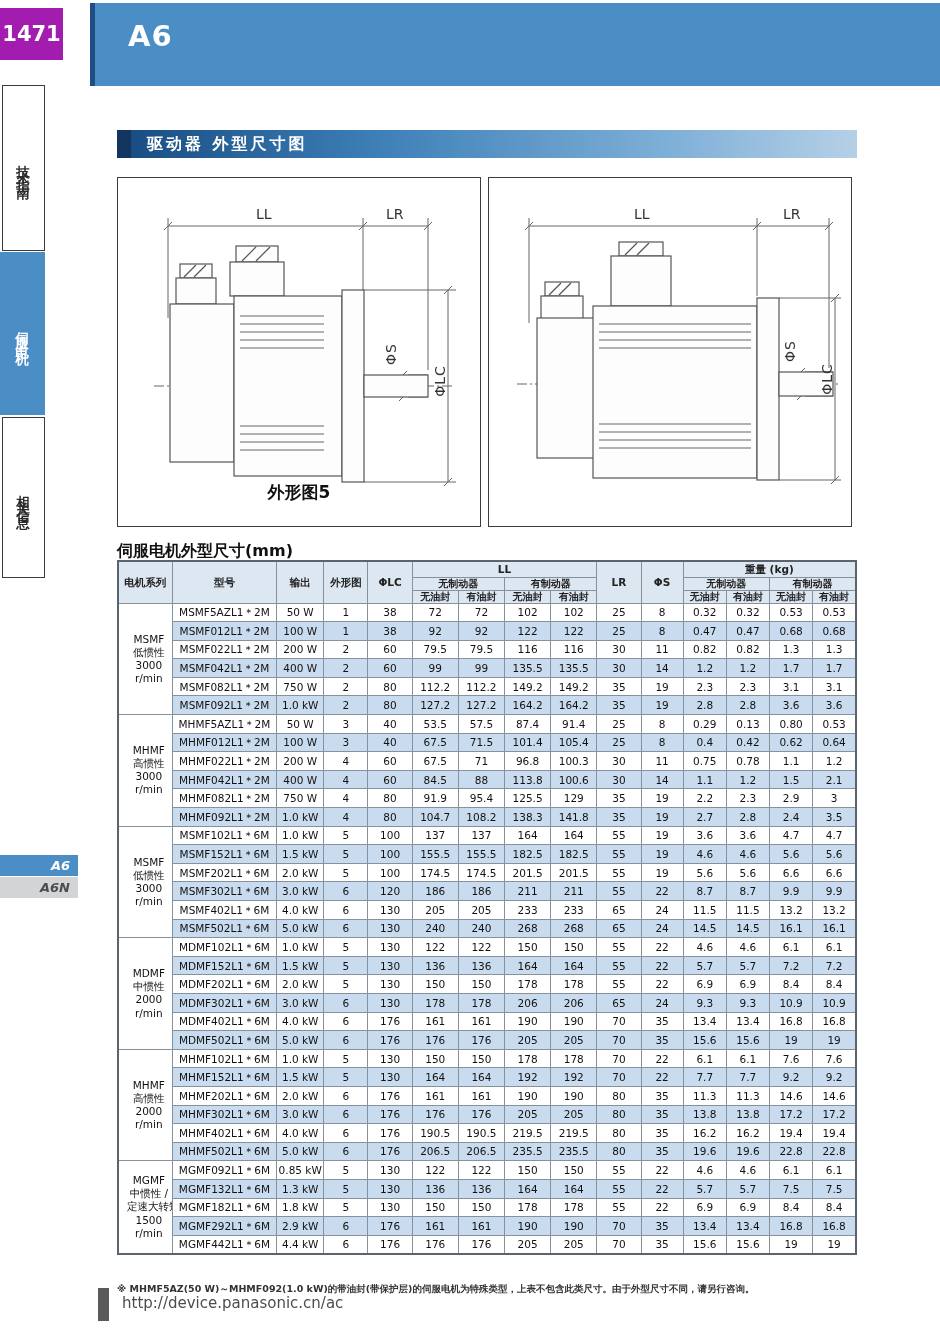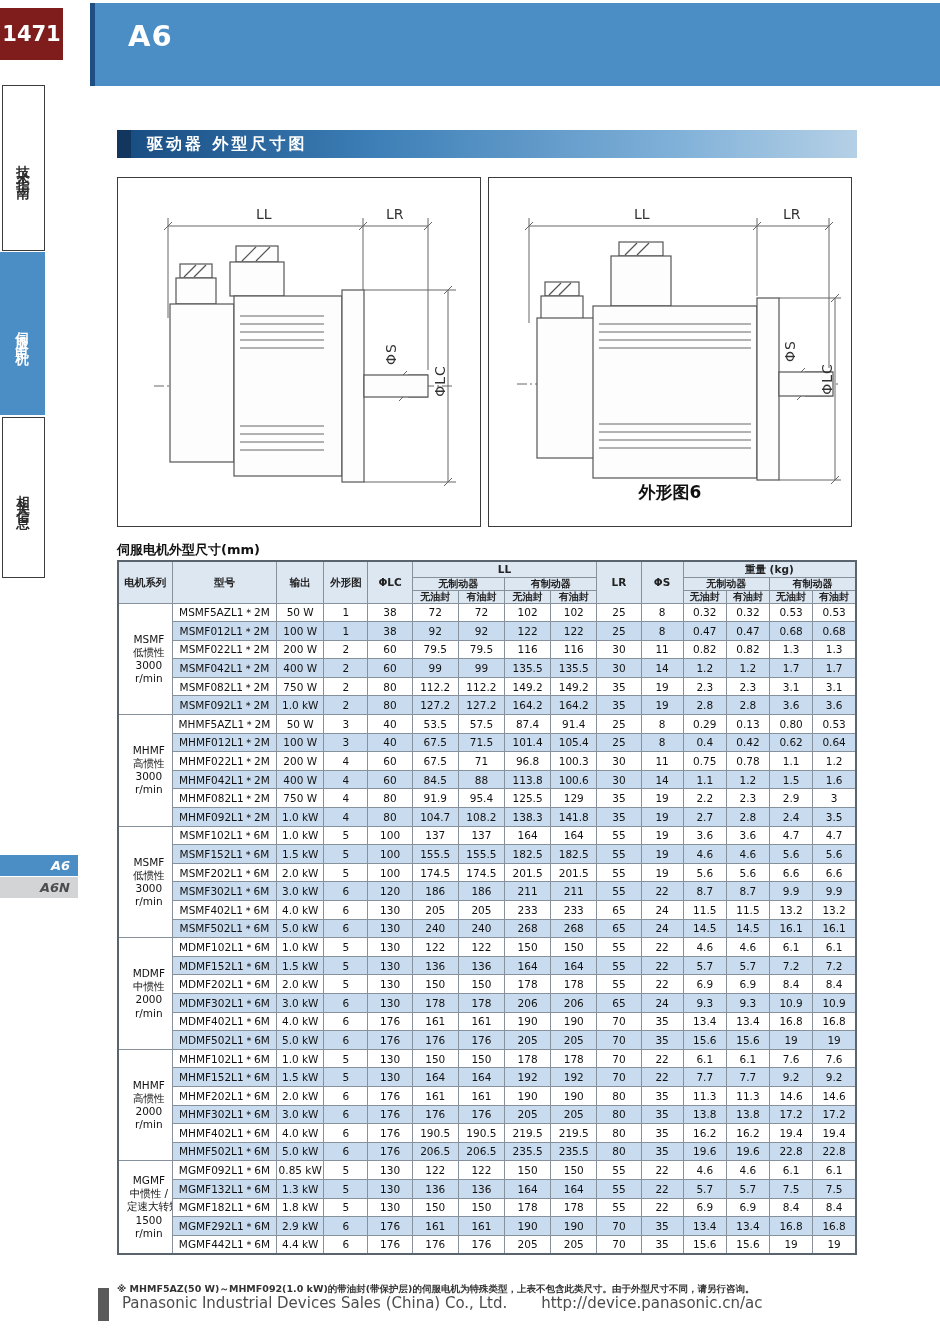--- a/index.html
+++ b/index.html
@@ -5,21 +5,21 @@
   * { margin:0; padding:0; box-sizing:border-box; }
   html,body { background:#fff; }
   body {
     width:940px; height:1329px; position:relative; overflow:hidden;
     font-family:"DejaVu Sans","Liberation Sans",sans-serif; color:#111;
   }
   .abs { position:absolute; }
 
   
   .page-num {
-    left:0; top:8px; width:63px; height:52px; background:#7f1d1d;
+    left:0; top:8px; width:63px; height:52px; background:#a21caf;
     color:#fff; font-weight:bold; font-size:21px;
     display:flex; align-items:center; justify-content:center;
   }
   .top-bar { left:90px; top:3px; width:850px; height:83px; background:#4b8ec5; }
   .top-bar .edge { position:absolute; left:0; top:0; width:5px; height:100%; background:#1d4f85; }
   .top-bar .chapter {
     position:absolute; left:38px; top:16px; color:#fff; font-weight:bold; font-size:29px; letter-spacing:1px;
   }
 
   
@@ -50,21 +50,21 @@
 
   
   .figbox { top:177px; width:364px; height:350px; border:1px solid #3c3c3c; background:#fff; }
   .figbox.f5 { left:117px; } .figbox.f6 { left:488px; }
   .dim-label { position:absolute; font-size:14px; color:#333; }
   .rot { transform:rotate(-90deg); transform-origin:center; letter-spacing:1px; }
   .fig-caption { position:absolute; left:0; right:0; bottom:22px; text-align:center;
     font-weight:bold; font-size:17px; color:#111; }
 
   
-  .tbl-title { left:117px; top:541px; font-size:13px; font-weight:bold; color:#111; }
+  .tbl-title { left:117px; top:541px; font-size:16px; font-weight:bold; color:#111; }
   table { border-collapse:collapse; table-layout:fixed; width:740px; font-size:10.5px; }
   .dim-table { left:117px; top:560px; }
   td, th { border:1px solid #86919c; text-align:center; vertical-align:middle;
     padding:0 1px; line-height:1.15; overflow:hidden; white-space:nowrap; }
   thead th { background:#dde7f2; font-weight:bold; font-size:10px; color:#222; }
   thead tr.h1 th { height:16px; font-size:10.5px; }
   thead tr.h2 th, thead tr.h3 th { height:13px; }
   tbody td { height:18.6px; background:#fff; }
   tbody tr.alt td { background:#c9dbee; }
   tbody td.series-cell { background:#fff; font-size:10.5px; line-height:1.25;padding-left:8px; }
@@ -149,20 +149,21 @@
           <line x1="122" y1="272" x2="206" y2="272"></line>
       </g>
       <rect x="224" y="112" width="22" height="192"></rect>
       <rect x="246" y="197" width="64" height="22"></rect>
     </g>
   </svg>
   <span class="dim-label" style="left:138px; top:28px;">LL</span>
   <span class="dim-label" style="left:268px; top:28px;">LR</span>
   <span class="dim-label rot" style="left:262px; top:168px;">ΦS</span>
   <span class="dim-label rot" style="left:306px; top:195px;">ΦLC</span>
+  <div class="fig-caption">外形图5</div>
 </div>
 
 <div class="abs figbox f6">
   <svg width="364" height="350" viewBox="0 0 364 350">
     <g class="thin">
       <line x1="40" y1="40" x2="40" y2="145"></line>
         <line x1="268" y1="40" x2="268" y2="118"></line>
         <line x1="340" y1="40" x2="340" y2="190"></line>
       <line x1="40" y1="48" x2="340" y2="48"></line>
       <line x1="36" y1="52" x2="44" y2="44"></line>
@@ -202,21 +203,20 @@
           <line x1="110" y1="270" x2="262" y2="270"></line>
       </g>
       <rect x="268" y="120" width="22" height="182"></rect>
       <rect x="290" y="194" width="54" height="24"></rect>
     </g>
   </svg>
   <span class="dim-label" style="left:145px; top:28px;">LL</span>
   <span class="dim-label" style="left:294px; top:28px;">LR</span>
   <span class="dim-label rot" style="left:290px; top:165px;">ΦS</span>
   <span class="dim-label rot" style="left:322px; top:193px;">ΦLC</span>
-  <div class="fig-caption">外形图6</div>
 </div>
 
 <div class="abs tbl-title">伺服电机外型尺寸(mm)</div>
 <table class="abs dim-table">
   <colgroup>
     <col style="width:54px">
       <col style="width:104px">
       <col style="width:47px">
       <col style="width:44px">
       <col style="width:44px">
@@ -424,21 +424,21 @@
         <td>60</td>
         <td>84.5</td>
         <td>88</td>
         <td>113.8</td>
         <td>100.6</td>
         <td>30</td>
         <td>14</td>
         <td>1.1</td>
         <td>1.2</td>
         <td>1.5</td>
-        <td>1.6</td>
+        <td>2.1</td>
       </tr>
       <tr>
         <td>MHMF082L1＊2M</td>
         <td>750 W</td>
         <td>4</td>
         <td>80</td>
         <td>91.9</td>
         <td>95.4</td>
         <td>125.5</td>
         <td>129</td>
@@ -857,15 +857,14 @@
         <td>15.6</td>
         <td>19</td>
         <td>19</td>
       </tr>
     </tbody>
 </table>
 
 <div class="abs footnote">※ MHMF5AZ(50 W)～MHMF092(1.0 kW)的带油封(带保护层)的伺服电机为特殊类型，上表不包含此类尺寸。由于外型尺寸不同，请另行咨询。</div>
 <div class="abs footer-bar"></div>
 <div class="abs footer-text">
-  <span>Panasonic Industrial Devices Sales (China) Co., Ltd.</span>
   <span>http://device.panasonic.cn/ac</span>
 </div>
 
 </body></html>

